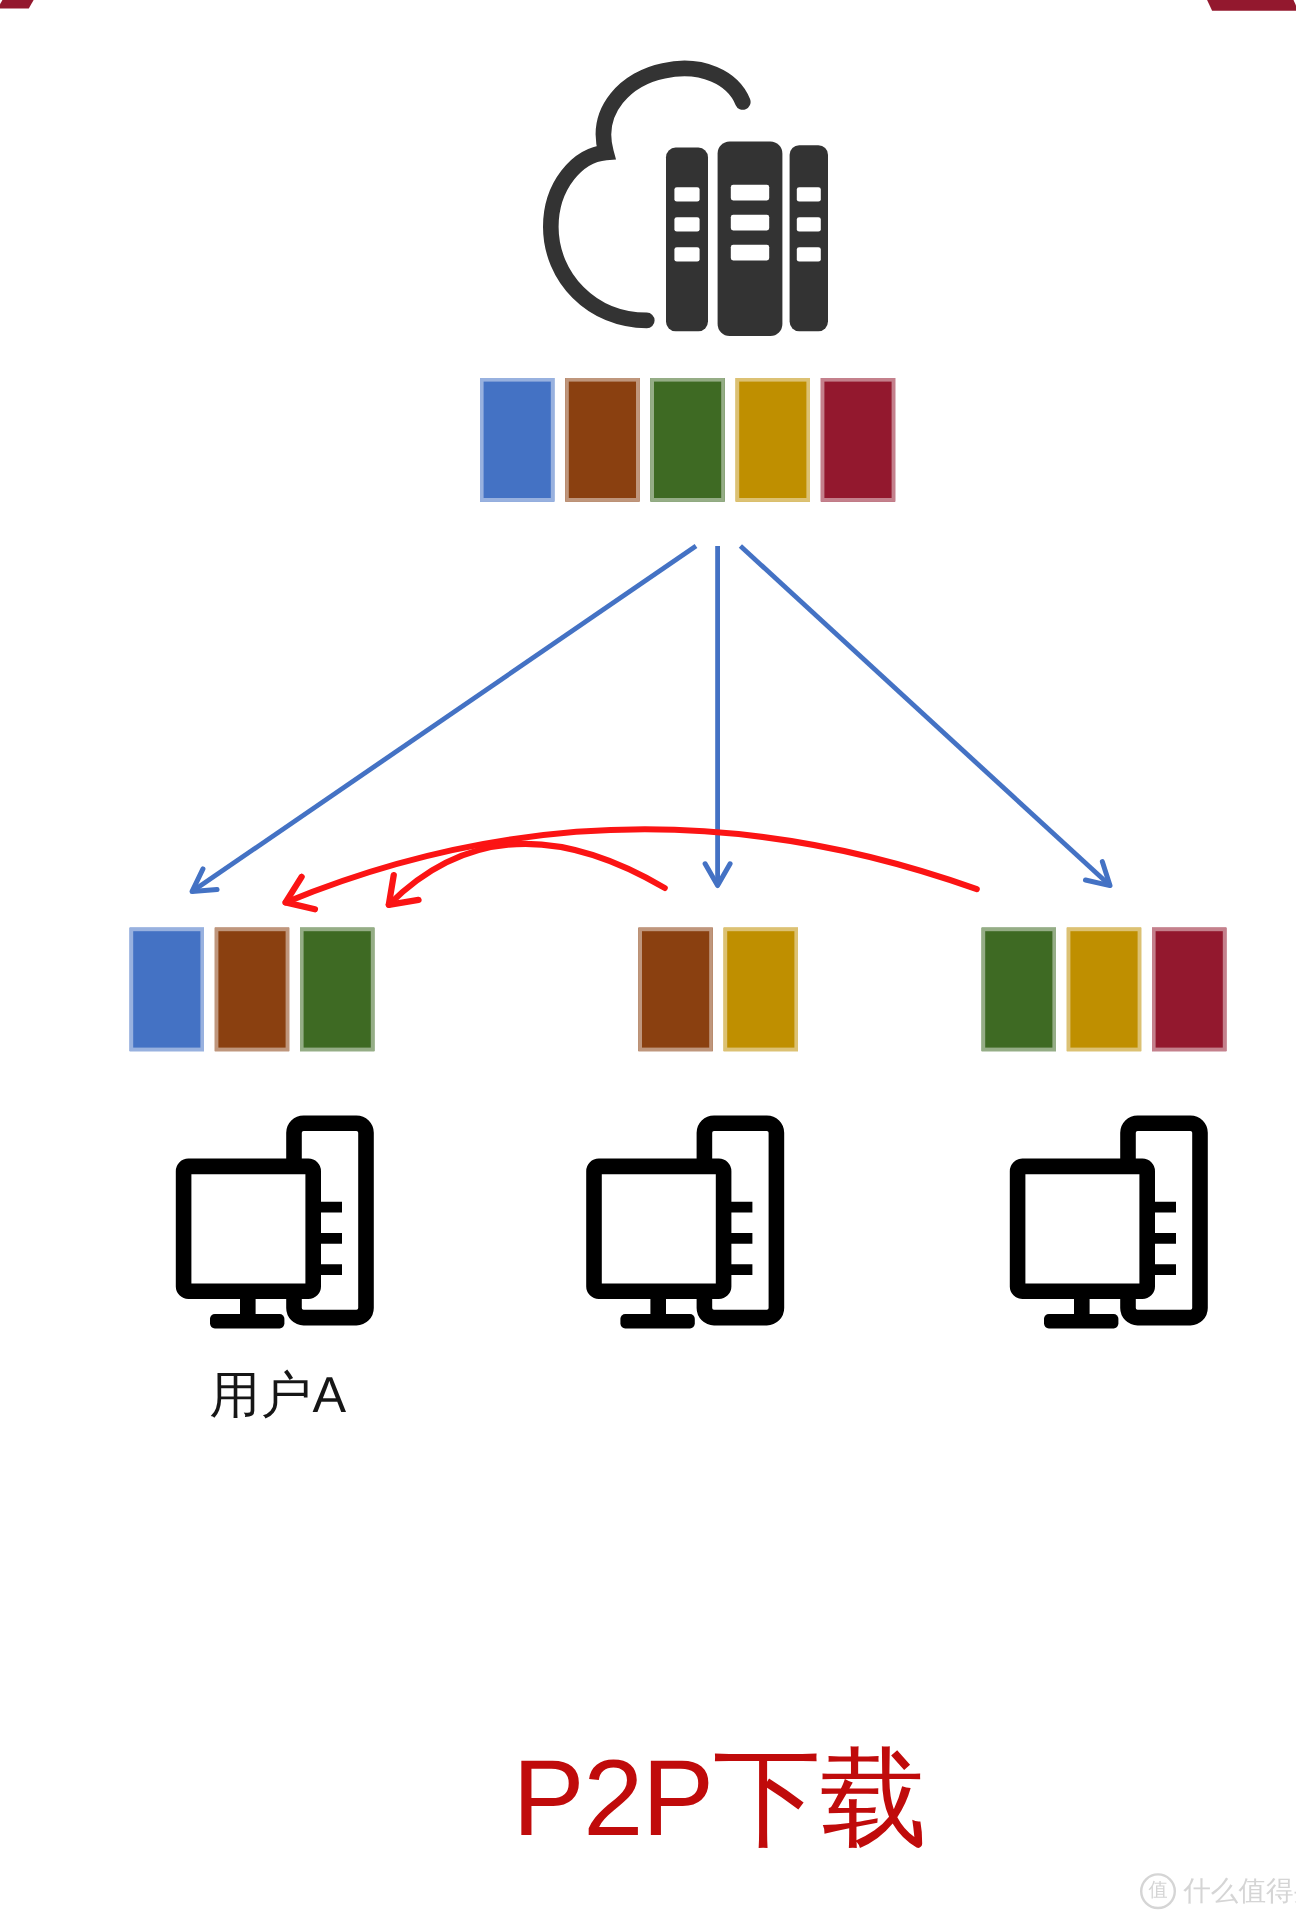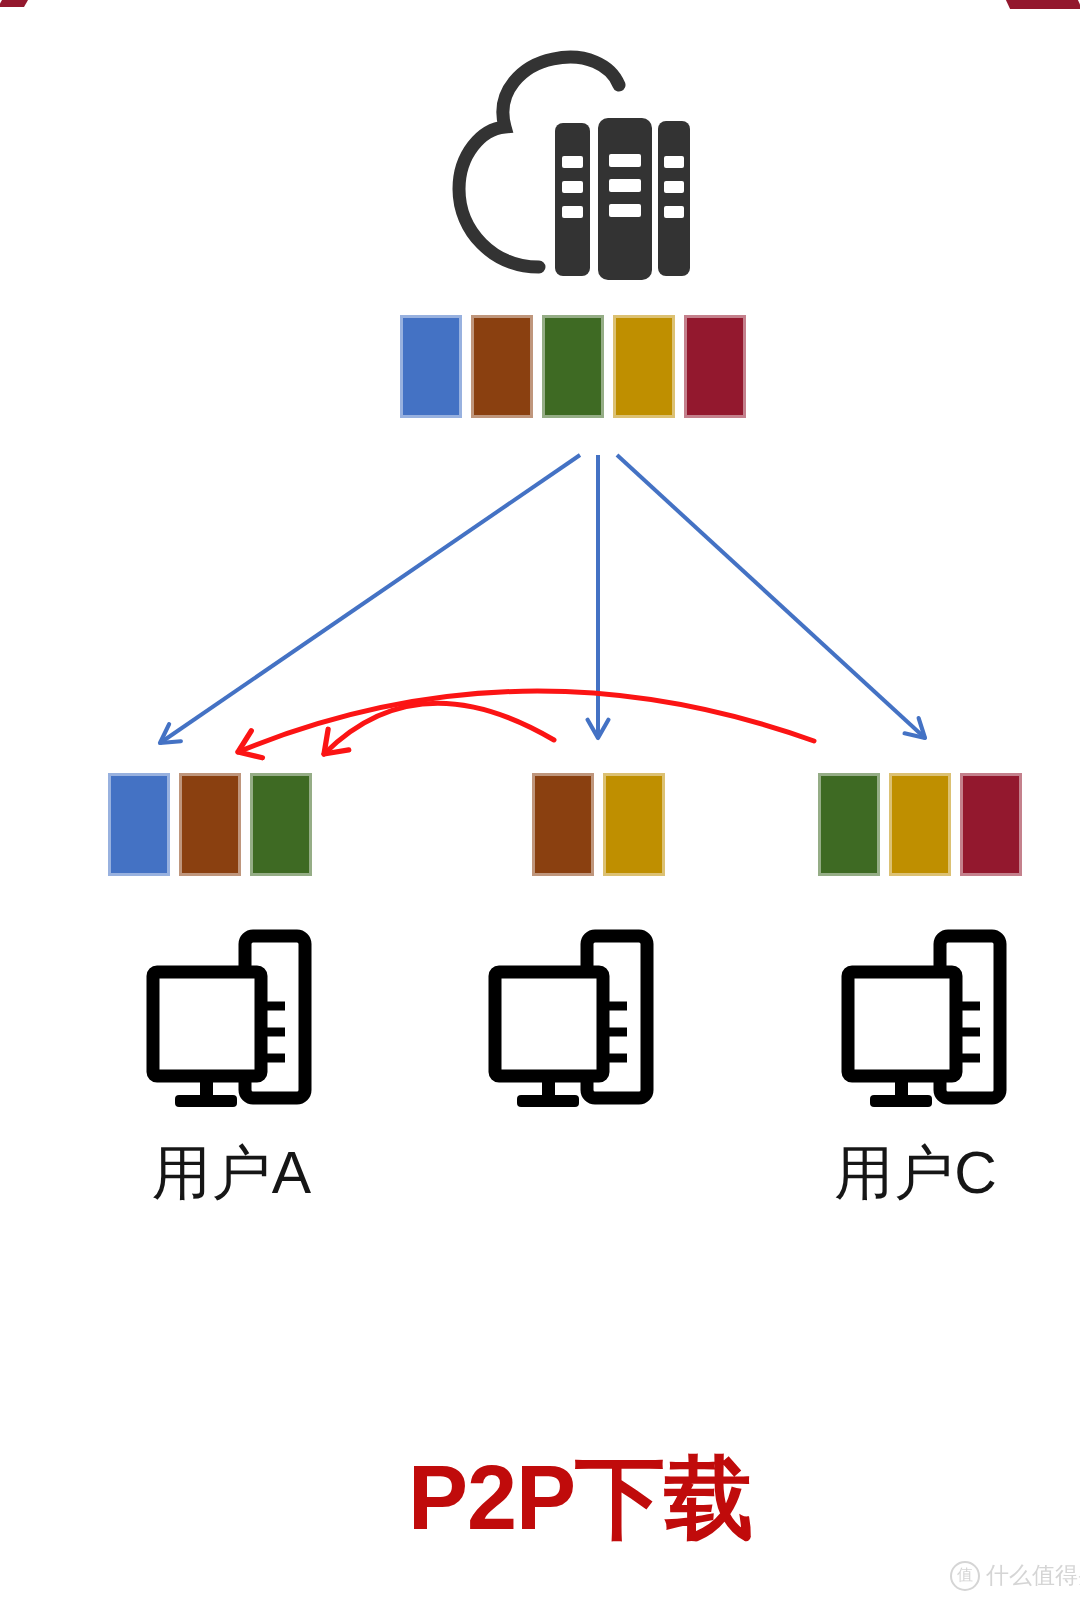--- a/index.html
+++ b/index.html
@@ -23,29 +23,29 @@
   .chunks-b{left:532px;top:773px;}
   .chunks-c{left:818px;top:773px;}
 
   .pc{position:absolute;width:170px;height:180px;}
   .pc-a{left:145px;top:928px;}
   .pc-b{left:487px;top:928px;}
   .pc-c{left:840px;top:928px;}
 
   .user-label{
     position:absolute;top:1138px;width:260px;text-align:center;
-    font-size:59px;color:#161616;letter-spacing:1px;line-height:1.2;
+    font-size:42px;color:#161616;letter-spacing:1px;line-height:1.2;
   }
   .label-a{left:102px;}
   .label-b{left:440px;}
   .label-c{left:786px;}
 
   .diagram-title{
-    position:absolute;left:408px;top:1438px;
-    font-size:90px;font-weight:700;color:var(--title_red);
+    position:absolute;left:427px;top:1438px;
+    font-size:90px;font-weight:400;color:var(--title_red);
     letter-spacing:-1px;white-space:nowrap;
   }
 
   .watermark{
     position:absolute;left:950px;top:1560px;display:flex;align-items:center;gap:6px;
     color:#d5d5d5;font-size:23px;white-space:nowrap;
   }
   .wm-badge{
     width:26px;height:26px;border:2px solid #d5d5d5;border-radius:50%;
     display:flex;align-items:center;justify-content:center;font-size:16px;flex:0 0 auto;
@@ -141,21 +141,20 @@
   <rect x="100" y="8" width="60" height="162" rx="8" fill="#fff" stroke="#000" stroke-width="13"></rect>
   <line x1="112" y1="78" x2="140" y2="78" stroke="#000" stroke-width="9"></line>
   <line x1="112" y1="104" x2="140" y2="104" stroke="#000" stroke-width="9"></line>
   <line x1="112" y1="130" x2="140" y2="130" stroke="#000" stroke-width="9"></line>
   <rect x="8" y="44" width="108" height="104" rx="4" fill="#fff" stroke="#000" stroke-width="13"></rect>
   <rect x="55" y="148" width="13" height="22" fill="#000"></rect>
   <rect x="30" y="167" width="62" height="12" rx="4" fill="#000"></rect>
     </svg>
 
   <div class="user-label label-a">用户A</div>
-  <div class="user-label label-c">用户C</div>
 
   <div class="diagram-title">P2P下载</div>
 
   <div class="watermark">
     <span class="wm-badge">值</span>
     <span>什么值得买</span>
   </div>
 
   <div class="artifact artifact-tl"></div>
   <div class="artifact artifact-tr"></div>

